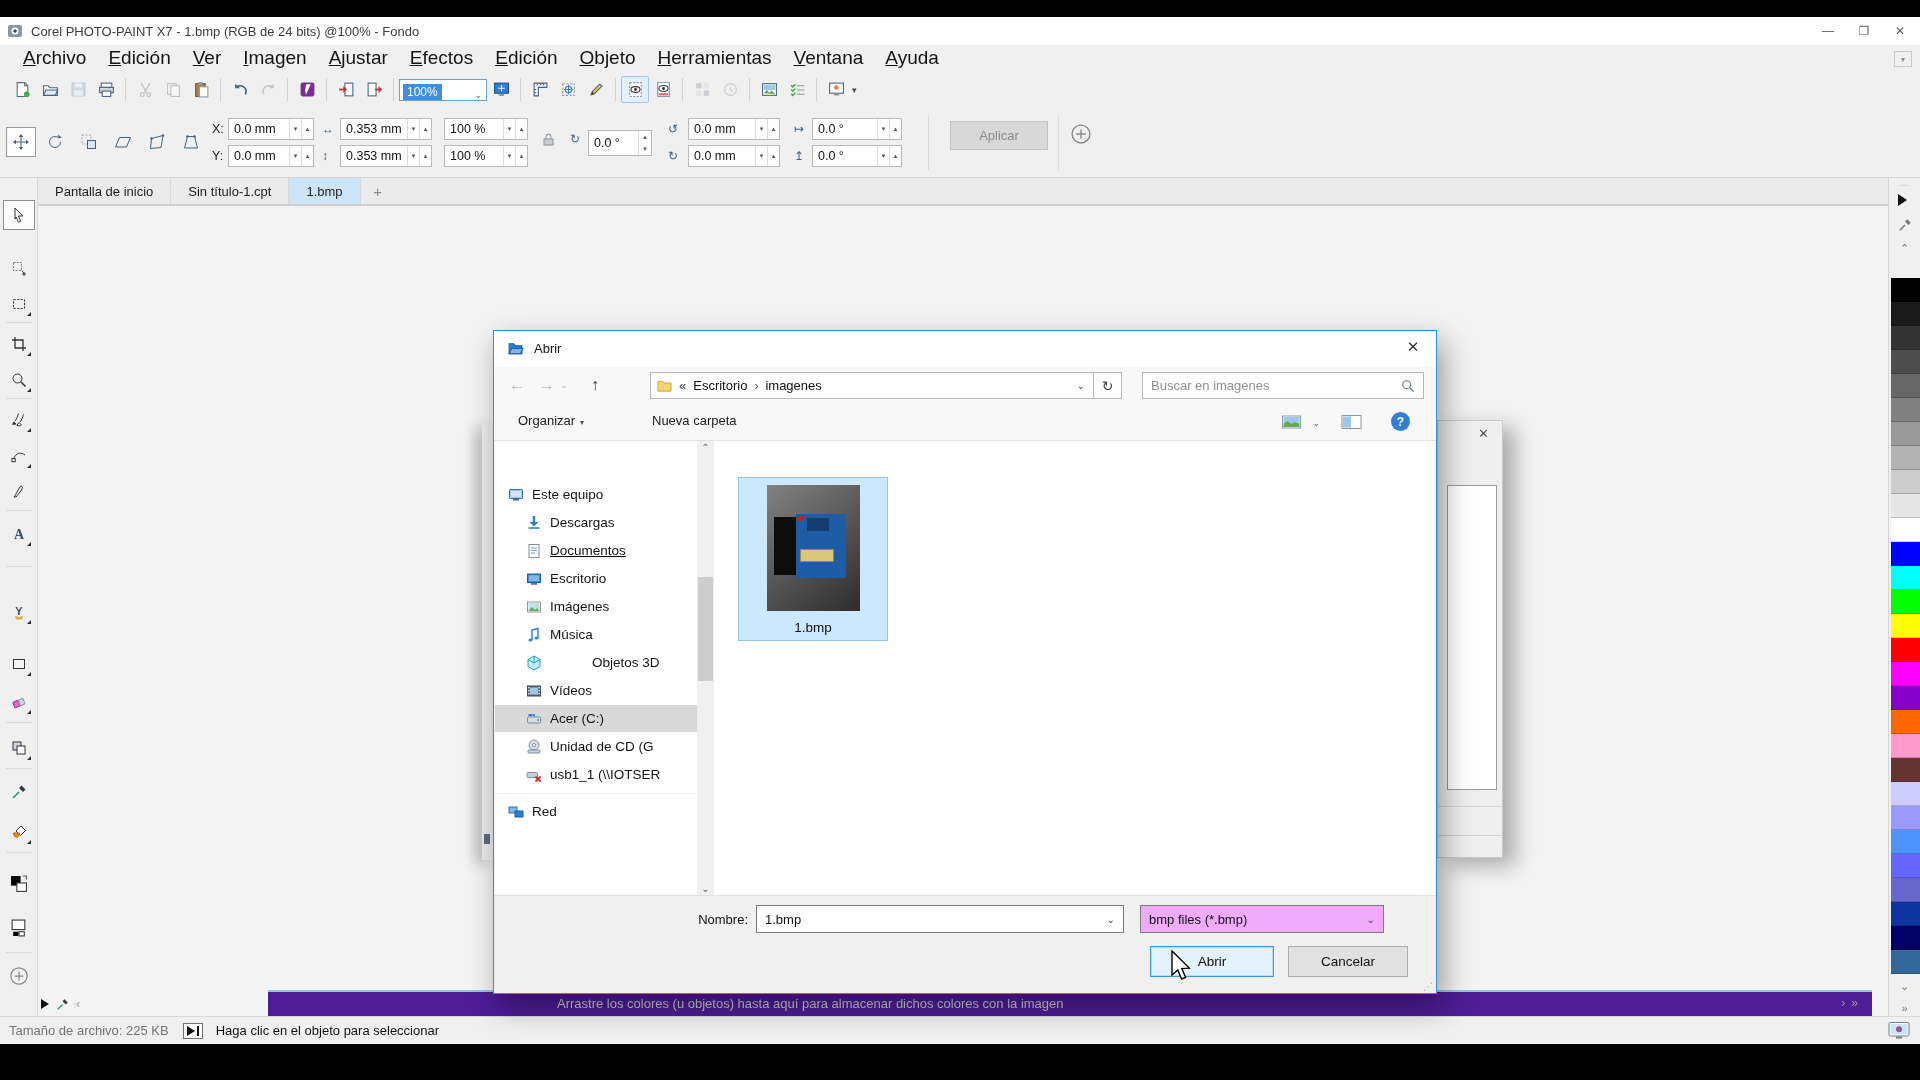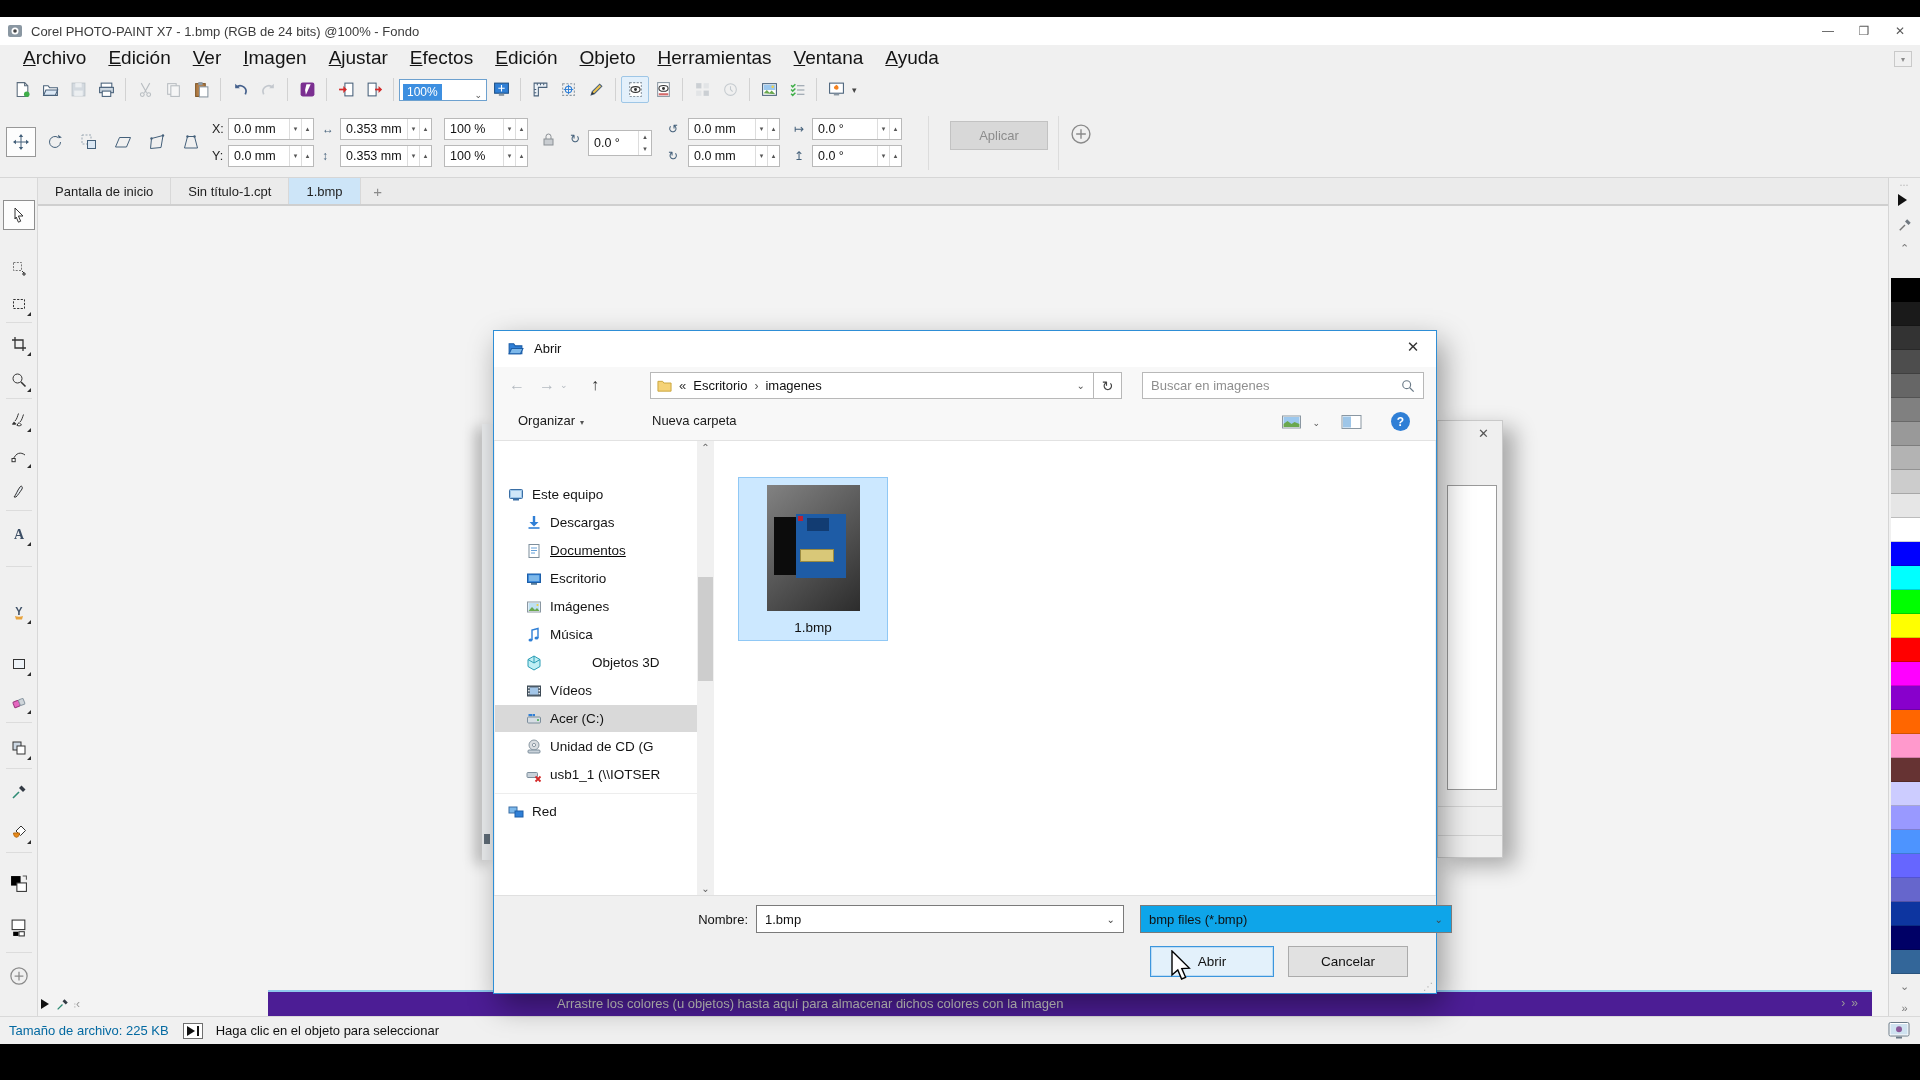--- a/index.html
+++ b/index.html
@@ -73,21 +73,21 @@
   .palette{position:absolute;right:0;top:161px;width:32px;bottom:28px;background:#f0f0f0;border-left:1px solid #d5d5d5;box-sizing:border-box;}
   .pal-grip{position:absolute;top:2px;left:0;width:100%;text-align:center;color:#9a9a9a;font-size:9px;letter-spacing:1px;}
   .pal-fly{position:absolute;top:16px;left:9px;width:0;height:0;border-left:9px solid #111;border-top:6px solid transparent;border-bottom:6px solid transparent;}
   .pal-dropper{position:absolute;top:40px;left:9px;}
   .pal-chev{position:absolute;left:0;width:100%;text-align:center;color:#777;font-size:11px;}
   .swatches{position:absolute;top:100px;left:2px;width:29px;}
   .swatch{width:29px;height:24px;border-bottom:1px solid rgba(0,0,0,.18);box-sizing:border-box;}
 
   
   .statusbar{position:absolute;left:0;bottom:0;width:100%;height:28px;background:#f0f0f0;border-top:1px solid #d9d9d9;display:flex;align-items:center;font-size:13px;box-sizing:border-box;}
-  .sb-size{margin-left:9px;color:#0369a1;}
+  .sb-size{margin-left:9px;color:#737373;}
   .sb-objicon{margin-left:14px;width:20px;height:16px;border:1px solid #6f6f6f;background:#fff;display:flex;align-items:center;box-sizing:border-box;}
   .sb-objicon .tri{width:0;height:0;border-left:8px solid #111;border-top:5px solid transparent;border-bottom:5px solid transparent;margin-left:3px;}
   .sb-objicon .bar{width:2px;height:10px;background:#111;margin-left:2px;}
   .sb-hint{margin-left:13px;color:#111;}
   .sb-right{position:absolute;right:10px;top:4px;}
 
   
   .bgdlg-left{position:absolute;left:482px;top:424px;width:11px;height:436px;background:#ebedef;box-shadow:-6px 4px 14px rgba(0,0,0,.28);z-index:5;}
   .bgdlg-left::after{content:"";position:absolute;left:2px;bottom:16px;width:6px;height:10px;background:#5f6c77;}
   .bgdlg-right{position:absolute;left:1437px;top:420px;width:66px;height:438px;background:#efefef;border:1px solid #c9c9c9;box-sizing:border-box;box-shadow:12px 8px 20px rgba(0,0,0,.30);z-index:5;}
@@ -144,21 +144,21 @@
   .pcb .chip{position:absolute;left:11px;top:4px;width:22px;height:13px;background:#123c72;}
   .pcb .conn{position:absolute;left:4px;bottom:16px;width:34px;height:13px;background:#d9c878;border:1px solid #9a8a40;box-sizing:border-box;}
   .pcb .dotr{position:absolute;left:2px;top:2px;width:5px;height:5px;background:#b23; }
   .file-label{position:absolute;bottom:5px;left:0;width:100%;text-align:center;font-size:13.5px;color:#111;}
   .dlg-footer{position:absolute;left:0;right:0;bottom:0;height:98px;background:#f0f0f0;border-top:1px solid #e0e0e0;box-sizing:border-box;}
   .name-label{position:absolute;left:196px;top:16px;width:58px;text-align:right;color:#111;}
   .combo{position:absolute;display:flex;align-items:center;background:#fff;border:1px solid #7a7a7a;box-sizing:border-box;height:28px;top:9px;}
   .combo .cval{margin-left:8px;color:#111;}
   .combo .cdd{margin-left:auto;margin-right:8px;color:#444;font-size:10px;}
   .combo.fname{left:262px;width:368px;}
-  .combo.ftype{left:646px;width:312px;background:#0ea5e9;}
+  .combo.ftype{left:646px;width:244px;background:#f0abfc;}
   .btn{position:absolute;height: 31px;display:flex;align-items:center;justify-content:center;font-size:13.5px;color:#111;box-sizing:border-box;}
   .btn-open{left:656px;top:50px;width:124px;background:#e3f1fb;border:1px solid #3c96dd;box-shadow:inset 0 0 0 1px #bcdcf5;}
   .btn-cancel{left:794px;top:50px;width:120px;background:#e1e1e1;border:1px solid #ababab;}
   .grip{position:absolute;right:3px;bottom:1px;color:#b0b0b0;font-size:10px;}
 
   .cursor{position:absolute;left:1170px;top:950px;z-index:60;}
 </style>
 </head>
 <body>
 

